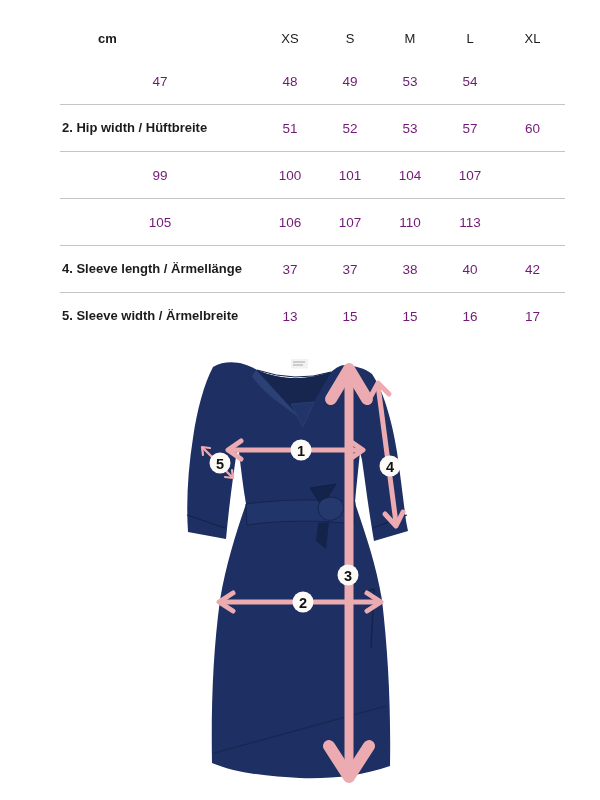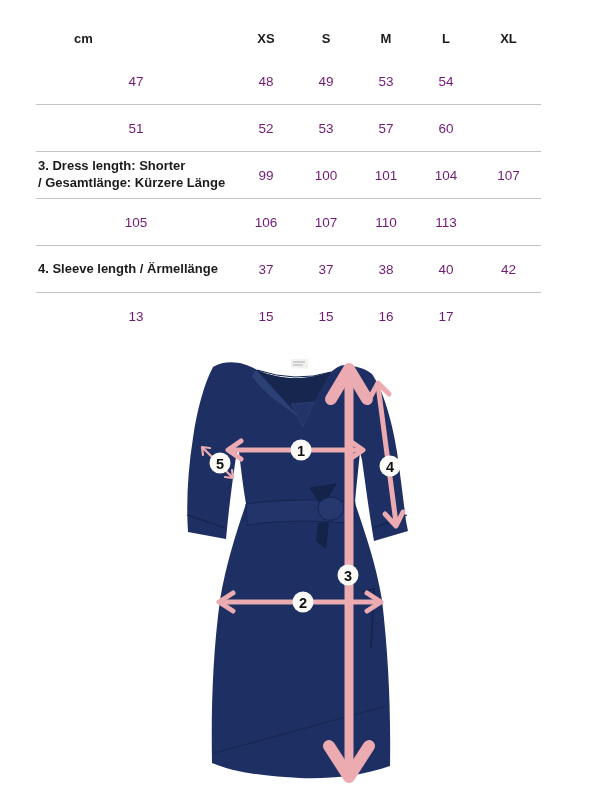--- a/index.html
+++ b/index.html
@@ -1,32 +1,32 @@
 <!DOCTYPE html>
 <html style="--dress-navy: #1d2f63; --navy-dark: #142349; --navy-light: #2b4176; --navy-mid: #22356a; --v-shadow: #16264f; --arrow-pink: #ecabb0; --marker-bg: #fcfbf8; --text-dark: #1b1b1b; --divider: #c4c4c4;"><head>
 <meta charset="utf-8">
 <style>
   html,body{margin:0;padding:0;}
   body{
     width:600px;height:800px;position:relative;background:#ffffff;
     font-family:"Liberation Sans",sans-serif;overflow:hidden;
   }
   
-  .size-table{position:absolute;left:36px;top:18px;width:505px;}
+  .size-table{position:absolute;left:60px;top:18px;width:505px;}
   .t-row{
     display:grid;
     grid-template-columns:200px 60px 60px 60px 60px 65px;
     align-items:center;box-sizing:border-box;
   }
   .t-row.header{min-height:40px;}
   .t-row.data{min-height:47px;}
   .t-row.data:not(:last-child){border-bottom:1.5px solid var(--divider,#c4c4c4);}
   .cell{box-sizing:border-box;}
   .cell.unit{font-weight:700;font-size:13px;color:var(--text-dark,#1b1b1b);padding-left:38px;}
-  .cell.size-h{font-weight:700;font-size:13px;color:var(--text-dark,#1b1b1b);text-align:center;}
+  .cell.size-h{font-weight:400;font-size:13px;color:var(--text-dark,#1b1b1b);text-align:center;}
   .cell.label{
     font-weight:700;font-size:13px;line-height:1.3;color:var(--text-dark,#1b1b1b);
     white-space:pre-line;padding:4px 4px 4px 2px;
   }
   .cell.val{text-align:center;font-size:13.5px;color:#701a75;font-weight:400;}
   
   .diagram{position:absolute;left:0;top:0;width:600px;height:800px;}
   .fill-navy{fill:var(--dress-navy,#1d2f63);}
   .fill-navy-dark{fill:var(--navy-dark,#142349);}
   .fill-navy-light{fill:var(--navy-light,#2b4176);}
@@ -56,30 +56,29 @@
 
   <div class="t-row data">
     <div class="cell val">47</div>
     <div class="cell val">48</div>
     <div class="cell val">49</div>
     <div class="cell val">53</div>
     <div class="cell val">54</div>
   </div>
 
   <div class="t-row data">
+    <div class="cell label">2. Hip width / Hüftbreite</div>
     <div class="cell val">51</div>
     <div class="cell val">52</div>
     <div class="cell val">53</div>
     <div class="cell val">57</div>
     <div class="cell val">60</div>
   </div>
 
   <div class="t-row data">
-    <div class="cell label">3. Dress length: Shorter
-/ Gesamtlänge: Kürzere Länge</div>
     <div class="cell val">99</div>
     <div class="cell val">100</div>
     <div class="cell val">101</div>
     <div class="cell val">104</div>
     <div class="cell val">107</div>
   </div>
 
   <div class="t-row data">
     <div class="cell val">105</div>
     <div class="cell val">106</div>
@@ -91,20 +90,21 @@
   <div class="t-row data">
     <div class="cell label">4. Sleeve length / Ärmellänge</div>
     <div class="cell val">37</div>
     <div class="cell val">37</div>
     <div class="cell val">38</div>
     <div class="cell val">40</div>
     <div class="cell val">42</div>
   </div>
 
   <div class="t-row data">
+    <div class="cell label">5. Sleeve width / Ärmelbreite</div>
     <div class="cell val">13</div>
     <div class="cell val">15</div>
     <div class="cell val">15</div>
     <div class="cell val">16</div>
     <div class="cell val">17</div>
   </div>
 </div>
 
 <svg class="diagram" viewBox="0 0 600 800">
 

